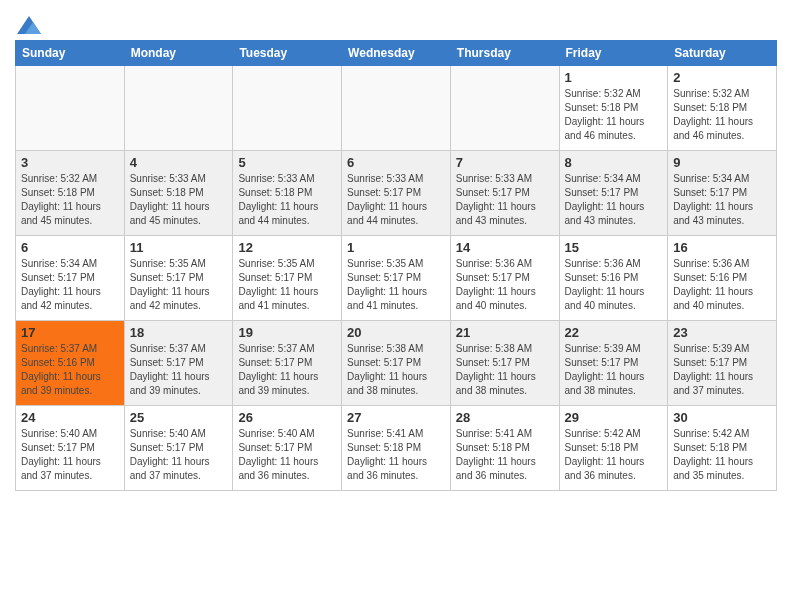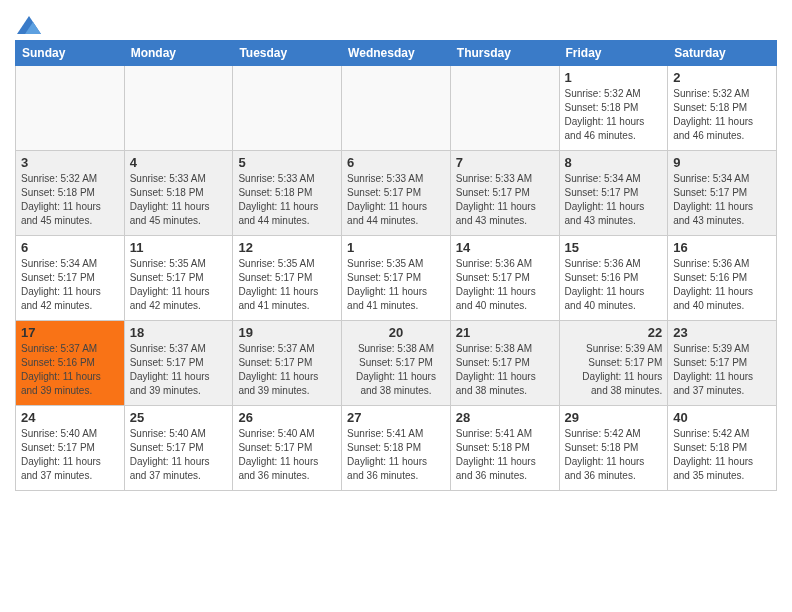--- a/index.html
+++ b/index.html
@@ -270,35 +270,35 @@
 Daylight: 11 hours
 and 39 minutes.</div>
         </td>
         <td style="background: rgb(240, 240, 240); margin-left: 38px;">
           <span class="day-num">19</span>
           <div class="day-info" style="white-space: pre-line;">Sunrise: 5:37 AM
 Sunset: 5:17 PM
 Daylight: 11 hours
 and 39 minutes.</div>
         </td>
-        <td style="background: rgb(240, 240, 240); text-align: center;">
+        <td style="background: rgb(240, 240, 240);">
           <span class="day-num">20</span>
           <div class="day-info" style="white-space: pre-line;">Sunrise: 5:38 AM
 Sunset: 5:17 PM
 Daylight: 11 hours
 and 38 minutes.</div>
         </td>
         <td style="background: rgb(240, 240, 240);">
           <span class="day-num">21</span>
           <div class="day-info" style="white-space: pre-line;">Sunrise: 5:38 AM
 Sunset: 5:17 PM
 Daylight: 11 hours
 and 38 minutes.</div>
         </td>
-        <td style="background: rgb(240, 240, 240); text-align: right;">
+        <td style="background: rgb(240, 240, 240);">
           <span class="day-num">22</span>
           <div class="day-info" style="white-space: pre-line;">Sunrise: 5:39 AM
 Sunset: 5:17 PM
 Daylight: 11 hours
 and 38 minutes.</div>
         </td>
         <td style="background: rgb(240, 240, 240);">
           <span class="day-num">23</span>
           <div class="day-info" style="white-space: pre-line;">Sunrise: 5:39 AM
 Sunset: 5:17 PM
@@ -343,21 +343,21 @@
 and 36 minutes.</div>
         </td>
         <td>
           <span class="day-num">29</span>
           <div class="day-info" style="white-space: pre-line;">Sunrise: 5:42 AM
 Sunset: 5:18 PM
 Daylight: 11 hours
 and 36 minutes.</div>
         </td>
         <td>
-          <span class="day-num">40</span>
+          <span class="day-num">30</span>
           <div class="day-info" style="white-space: pre-line;">Sunrise: 5:42 AM
 Sunset: 5:18 PM
 Daylight: 11 hours
 and 35 minutes.</div>
         </td>
       </tr>
     </tbody>
 </table>
 
 </body></html>

